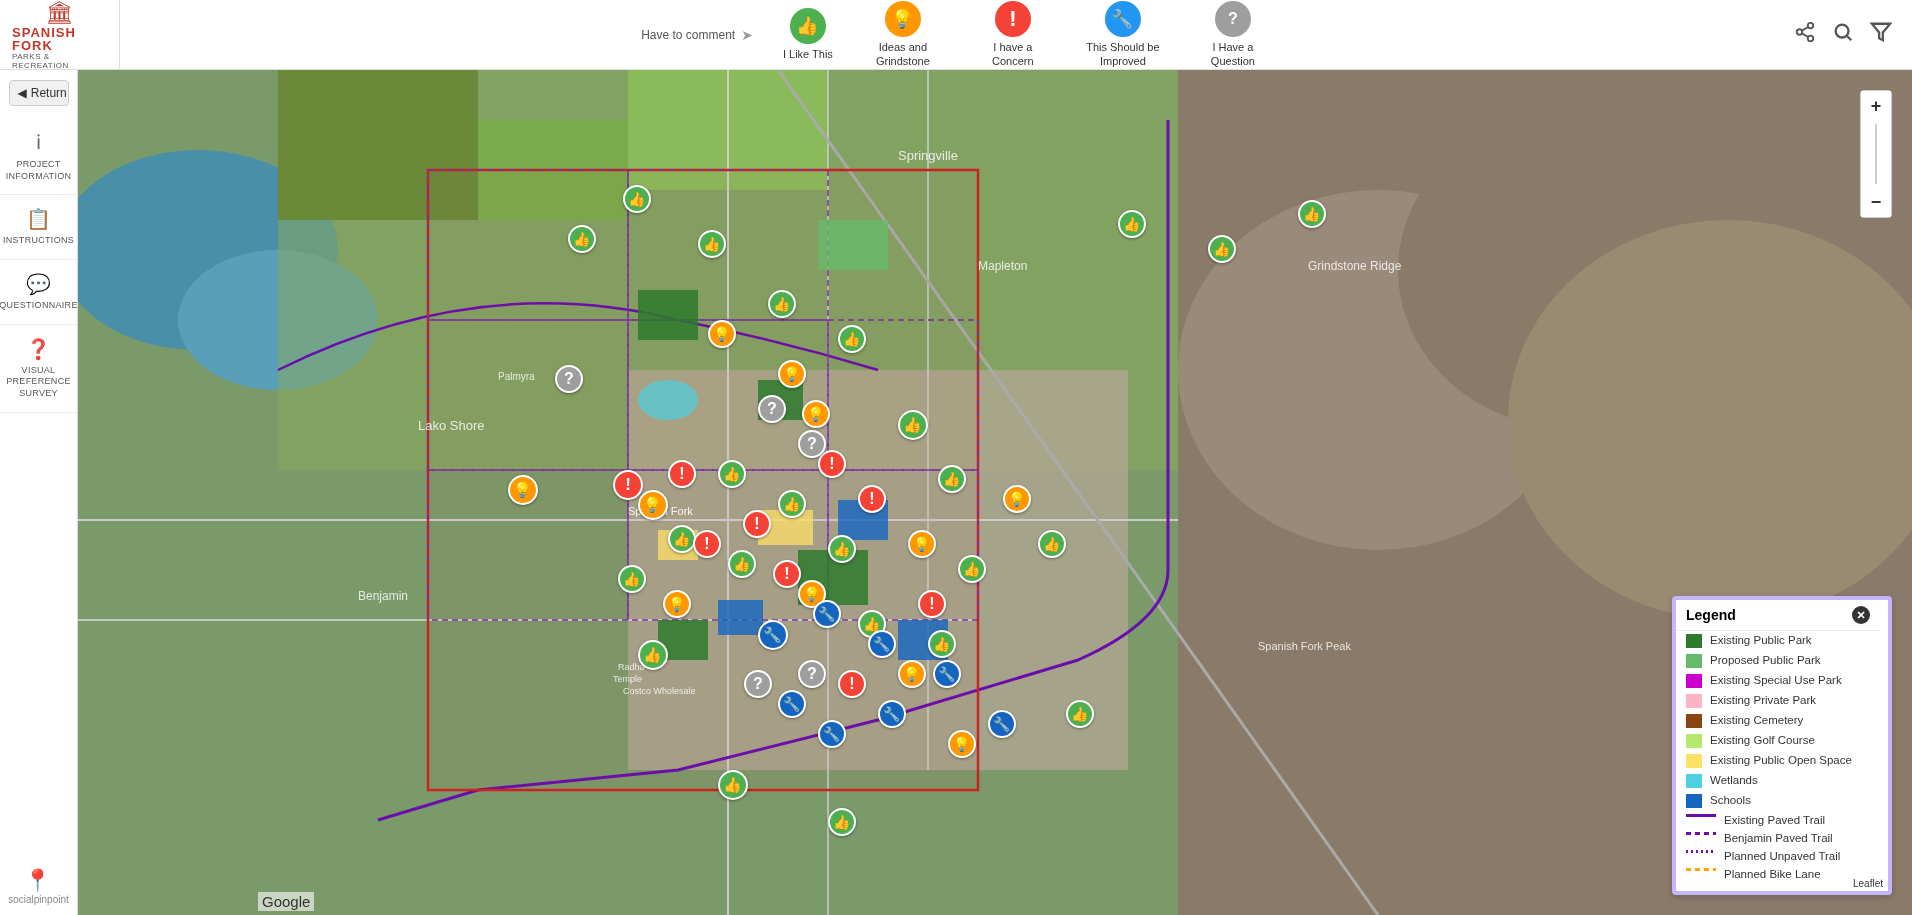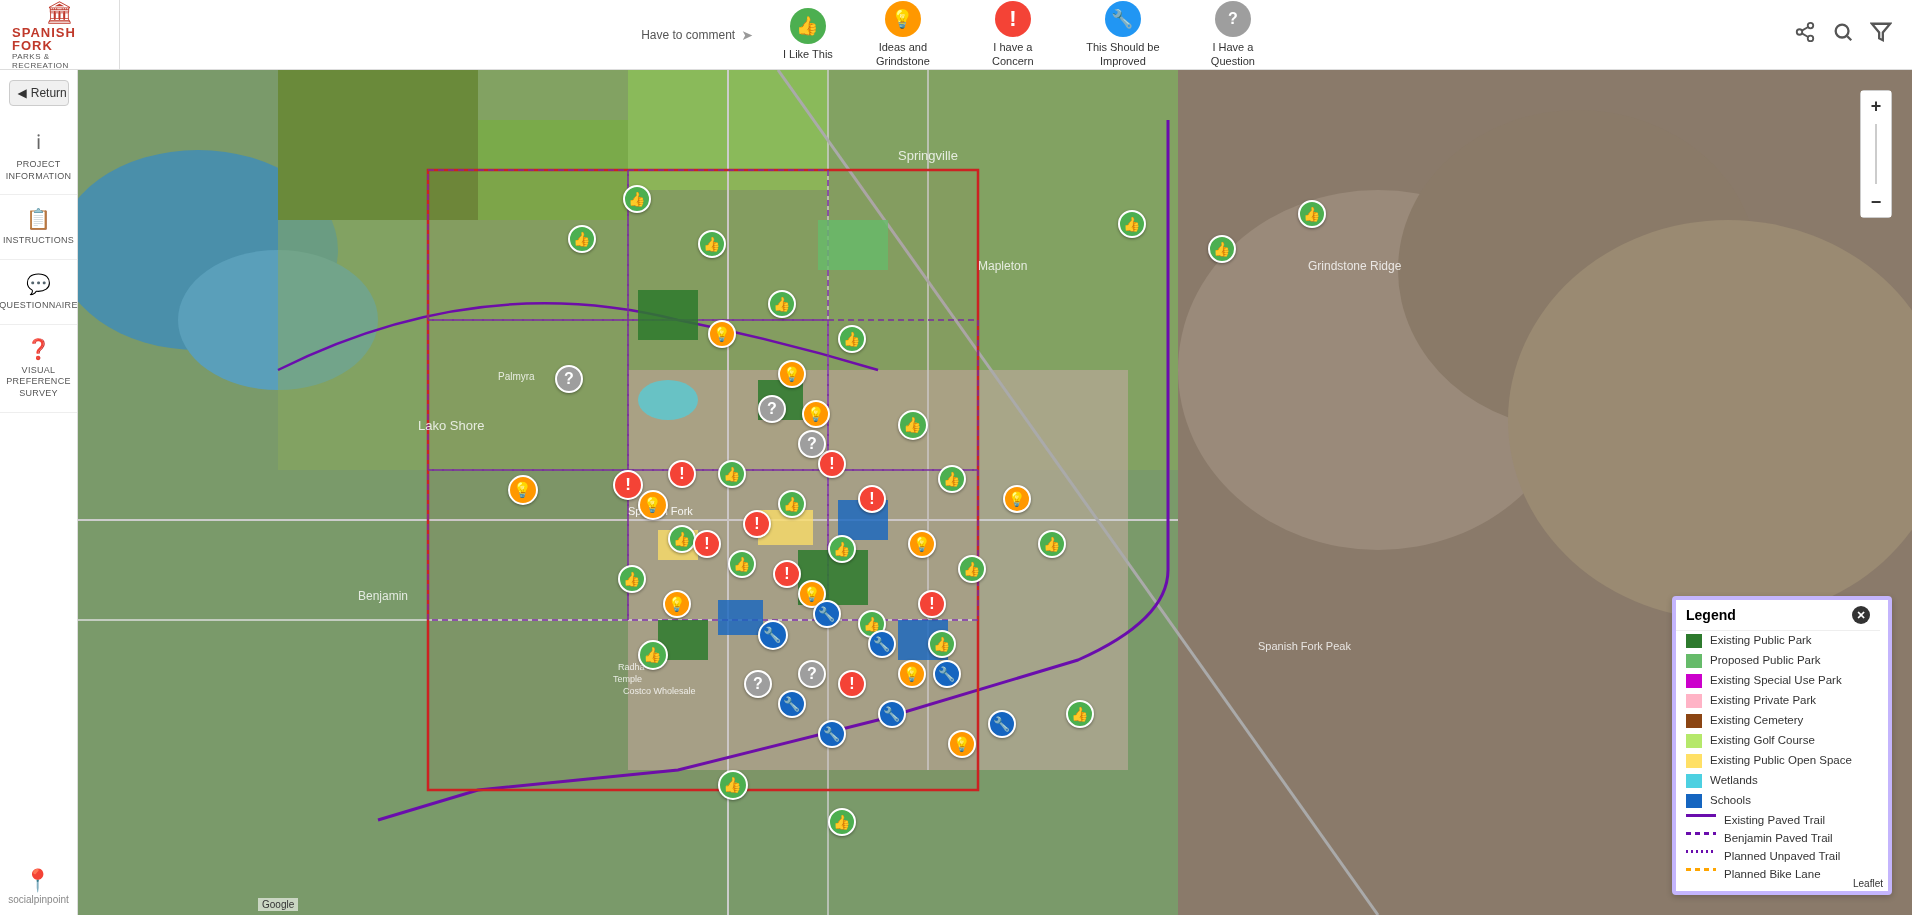--- a/index.html
+++ b/index.html
@@ -116,21 +116,21 @@
     }
 
     
     .leaflet-credit {
       position: absolute; bottom: 0; right: 0; background: rgba(255,255,255,0.8);
       font-size: 10px; padding: 2px 5px; color: #333; z-index: 300;
     }
 
     
     .google-credit {
-      position: absolute; bottom: 4px; left: 180px; font-size: 10px; color: #333;
+      position: absolute; bottom: 4px; left: 180px; font-size: 15px; color: #333;
       background: rgba(255,255,255,0.6); padding: 1px 4px; z-index: 300;
     }
 
   </style>
 </head>
 <body>
 
 <div id="header">
   <div id="logo-area">
     <div class="logo-icon">🏛</div>

